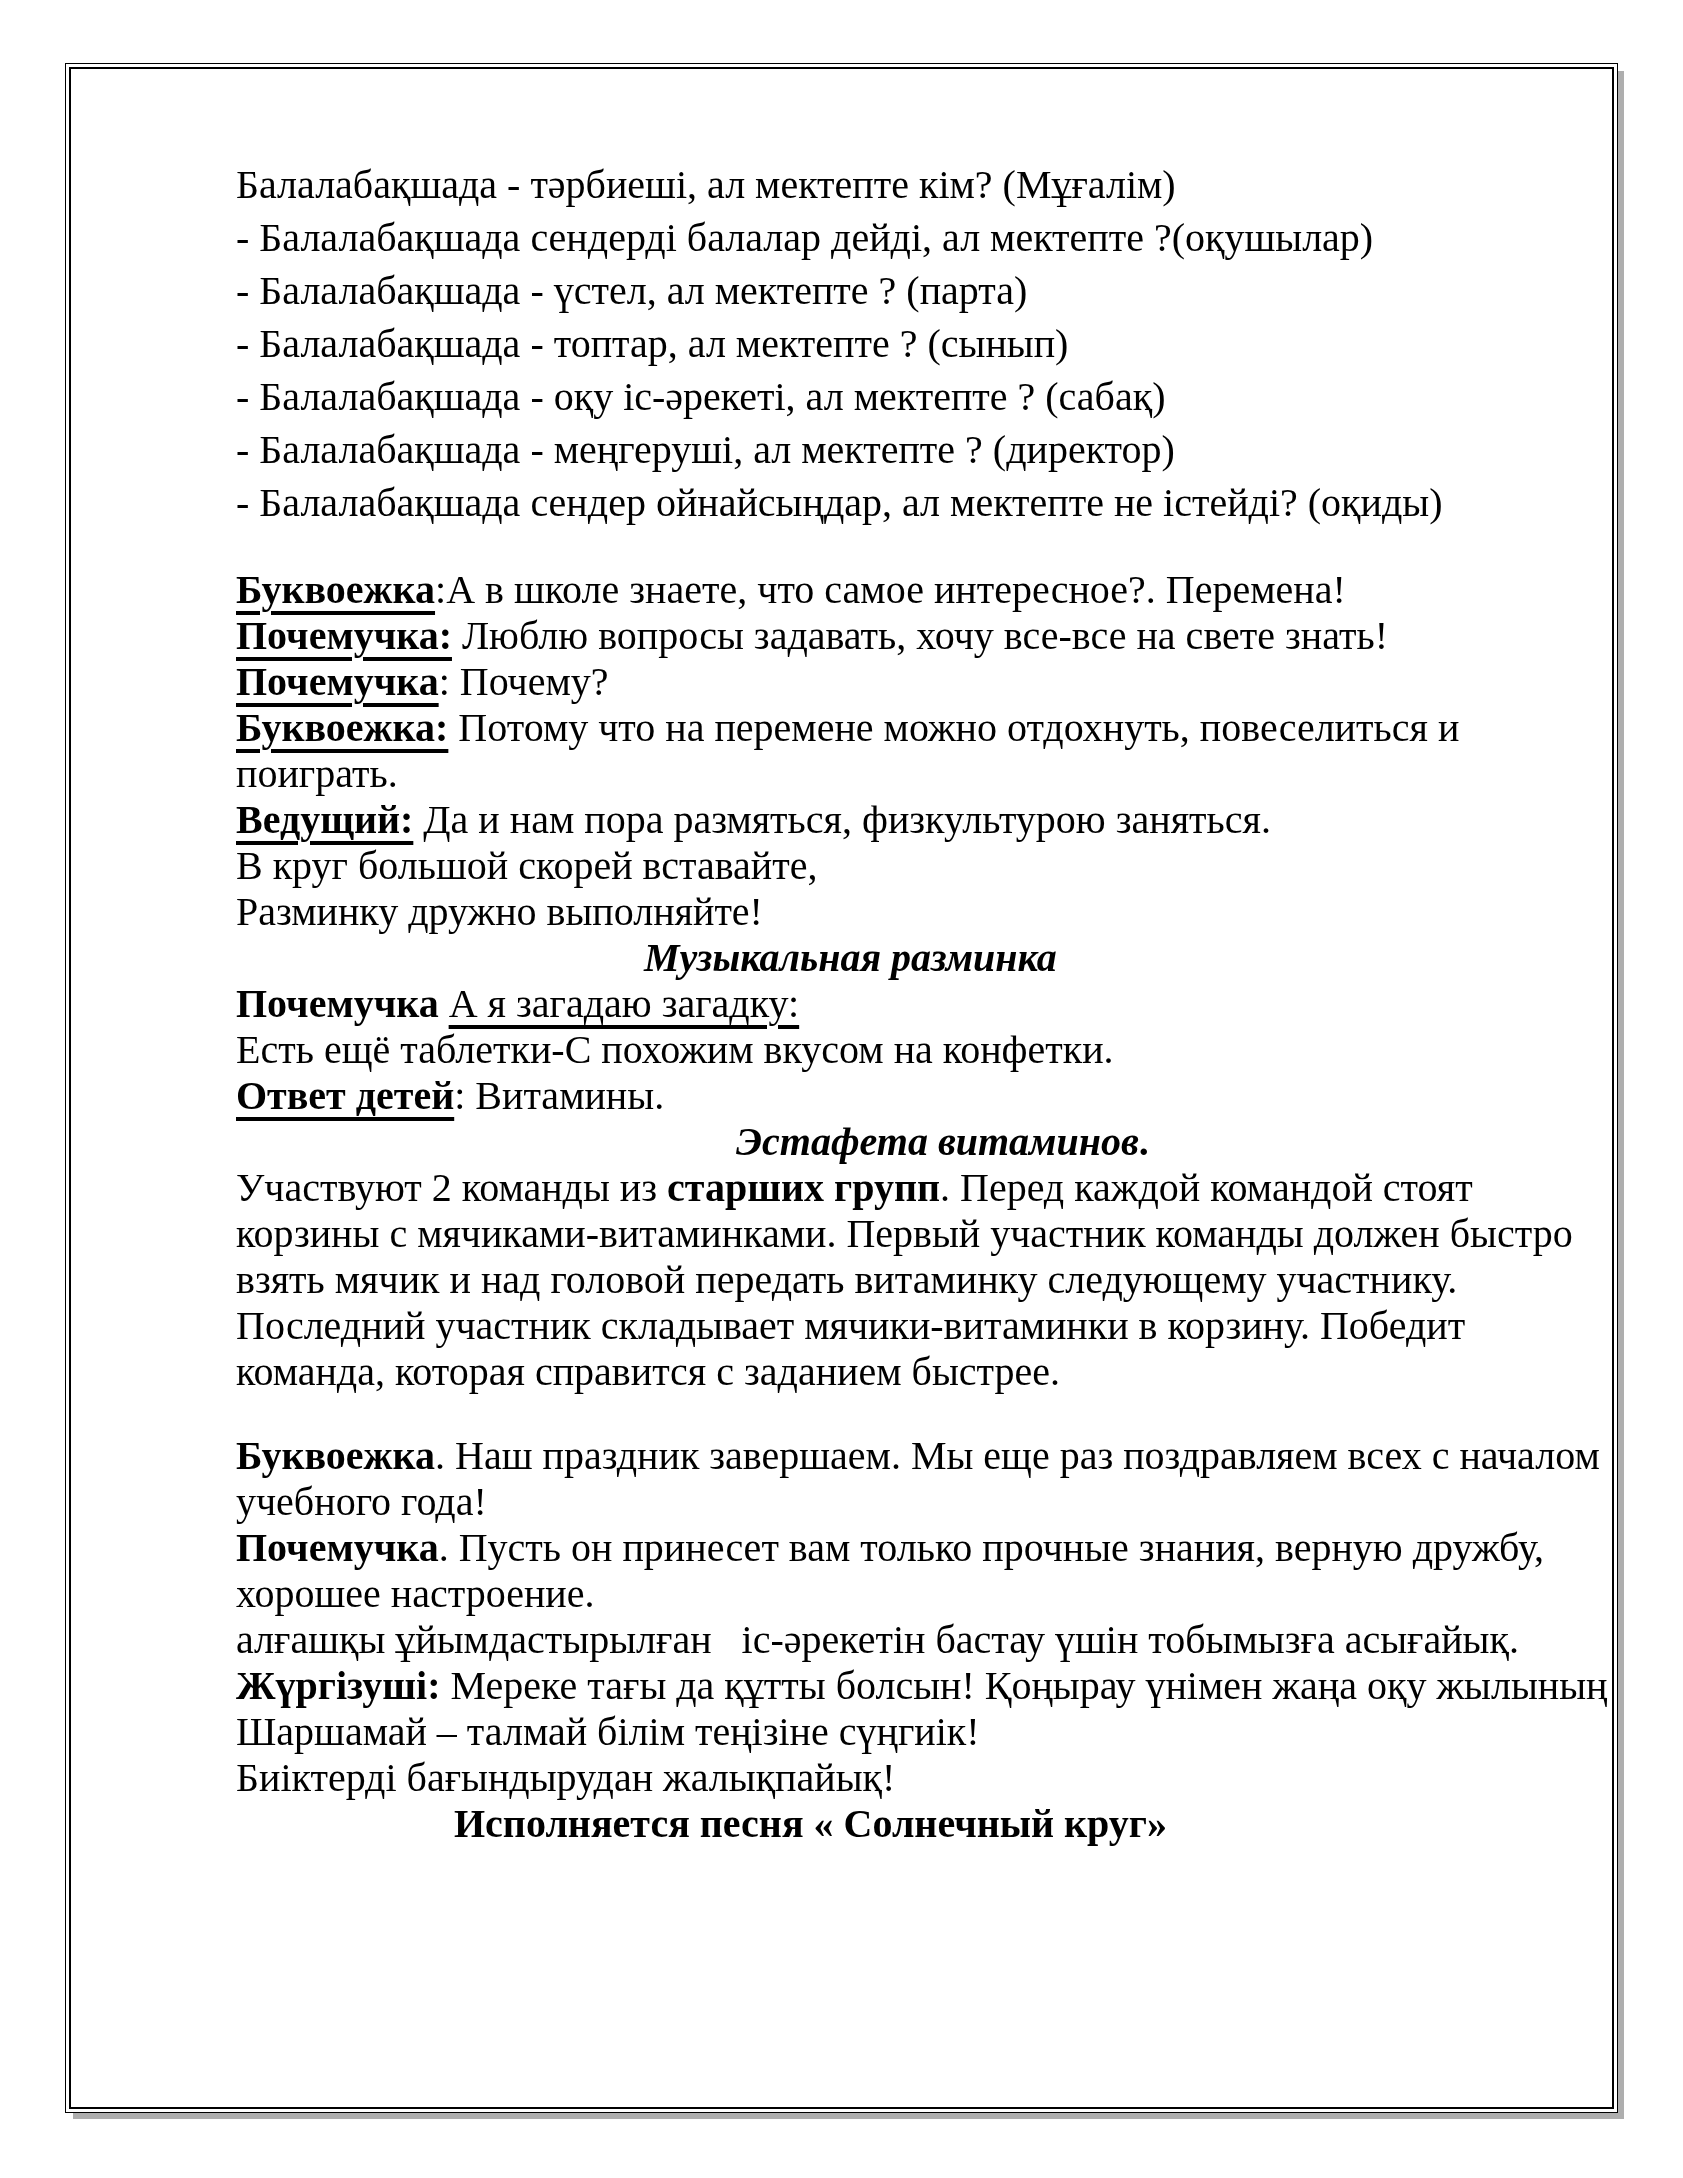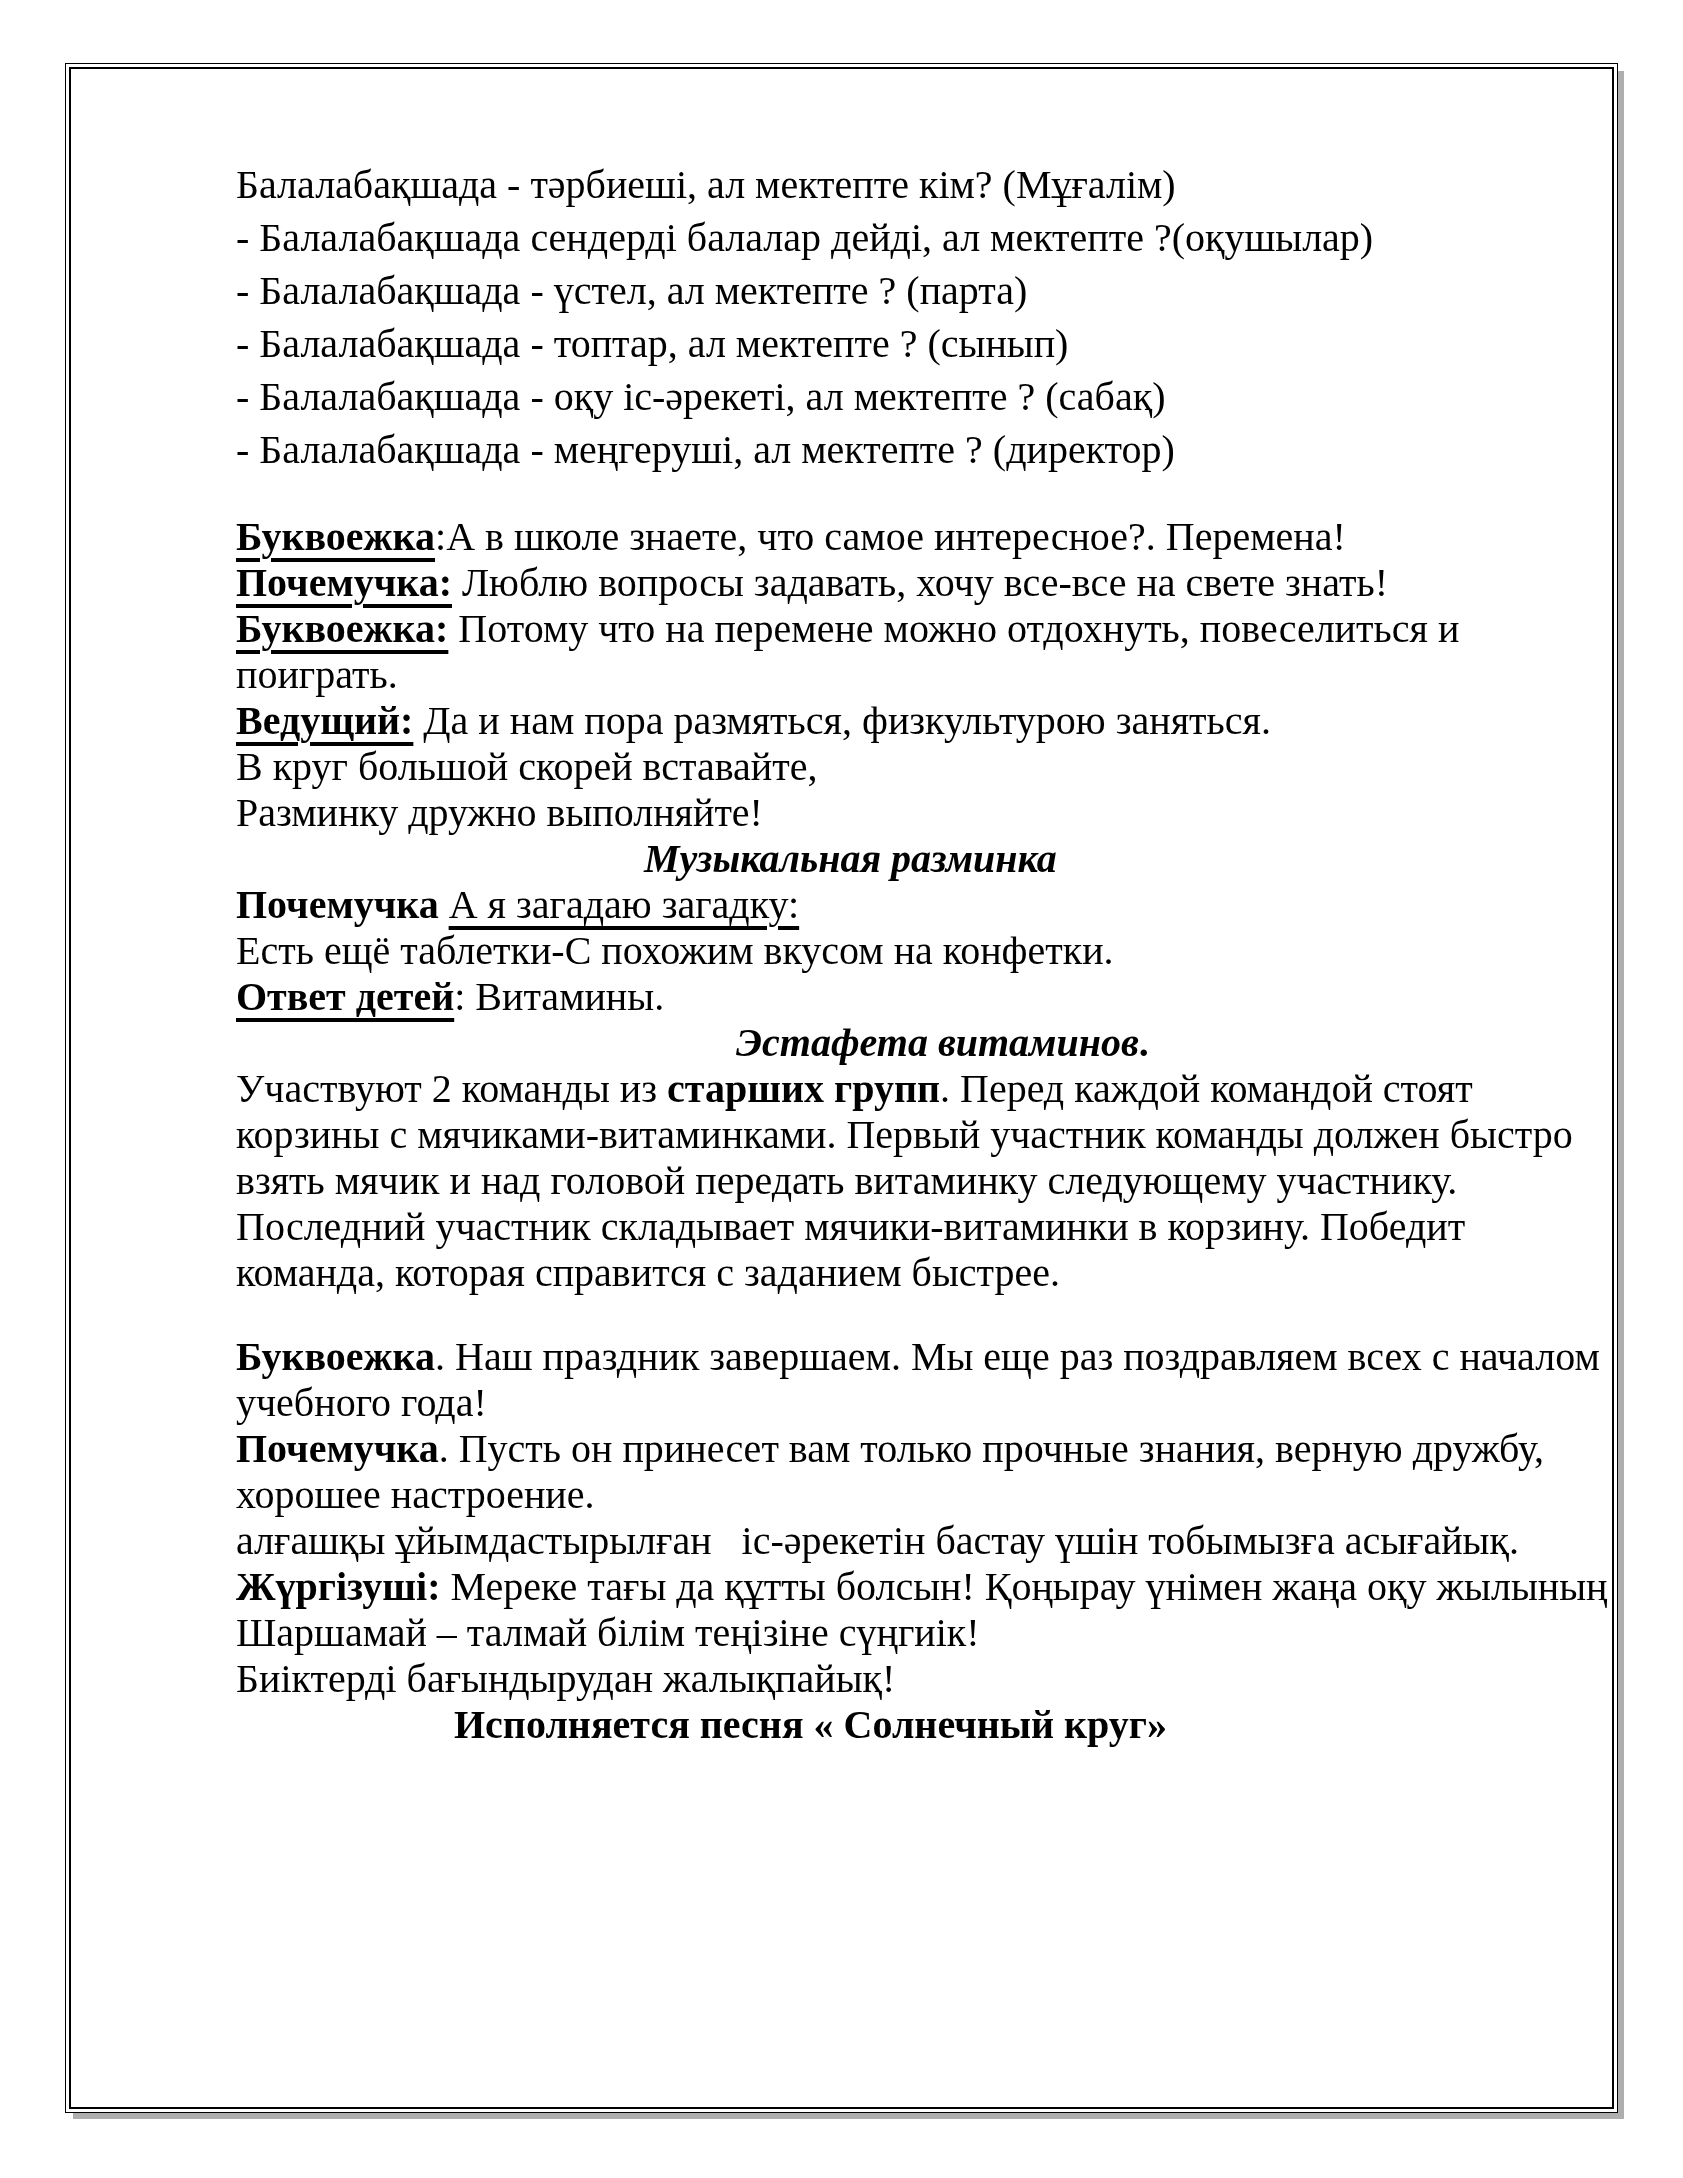--- a/index.html
+++ b/index.html
@@ -56,23 +56,25 @@
   <div class="frame-inner"></div>
 </div>
 
 <div class="content">
     <div class="para list-line"><span>Балалабақшада - тәрбиеші, ал мектепте кім? (Мұғалім)</span></div>
     <div class="para list-line"><span>- Балалабақшада сендерді балалар дейді, ал мектепте ?(оқушылар)</span></div>
     <div class="para list-line"><span>- Балалабақшада - үстел, ал мектепте ? (парта)</span></div>
     <div class="para list-line"><span>- Балалабақшада - топтар, ал мектепте ? (сынып)</span></div>
     <div class="para list-line"><span>- Балалабақшада - оқу іс-әрекеті, ал мектепте ? (сабақ)</span></div>
     <div class="para list-line"><span>- Балалабақшада - меңгеруші, ал мектепте ? (директор)</span></div>
+    <div class="para list-line"><span>- Балалабақшада сендер ойнайсыңдар, ал мектепте не істейді? (оқиды)</span></div>
     <div class="para spacer"></div>
     <div class="para dialog-line"><span class="b u">Буквоежка</span><span>:А в школе знаете, что самое интересное?. Перемена!</span></div>
     <div class="para dialog-line"><span class="b u">Почемучка:</span><span> Люблю вопросы задавать, хочу все-все на свете знать!</span></div>
+    <div class="para dialog-line"><span class="b u">Почемучка</span><span>: Почему?</span></div>
     <div class="para dialog-line"><span class="b u">Буквоежка:</span><span> Потому что на перемене можно отдохнуть, повеселиться и</span></div>
     <div class="para dialog-line"><span>поиграть.</span></div>
     <div class="para dialog-line"><span class="b u">Ведущий:</span><span> Да и нам пора размяться, физкультурою заняться.</span></div>
     <div class="para dialog-line"><span>В круг большой скорей вставайте,</span></div>
     <div class="para dialog-line"><span>Разминку дружно выполняйте!</span></div>
     <div class="para heading-musical"><span class="b i">Музыкальная разминка</span></div>
     <div class="para dialog-line"><span class="b">Почемучка</span><span> </span><span class="u">А я загадаю загадку:</span></div>
     <div class="para dialog-line"><span>Есть ещё таблетки-С похожим вкусом на конфетки.</span></div>
     <div class="para dialog-line"><span class="b u">Ответ детей</span><span>: Витамины.</span></div>
     <div class="para heading-estafeta"><span class="b i">Эстафета витаминов</span><span class="b">.</span></div>

